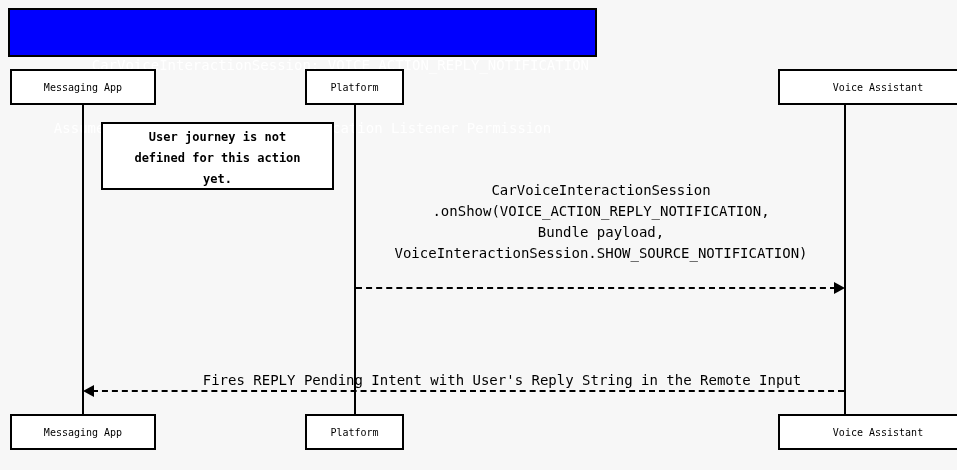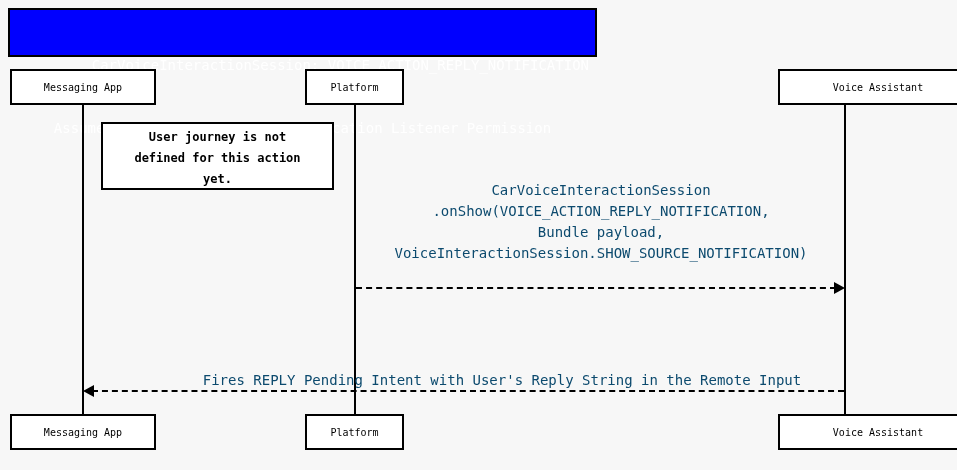--- a/index.html
+++ b/index.html
@@ -84,21 +84,21 @@
     font-weight: bold;
   }
   .note-1 { left: 101px; top: 122px; width: 233px; height: 68px; }
   .note-2 { left: 458px; top: 304px; width: 367px; height: 45px; }
 
   
   .msg-label {
     position: absolute;
     font-size: 14px;
     line-height: 21px;
-    color: #0c4a6e;
+    color: #000000;
     text-align: center;
     white-space: pre;
   }
   .msg-1-label { left: 357px; top: 180px; width: 488px; }
   .msg-2-label { left: 83px;  top: 370px; width: 838px; }
 
   
   .arrow-line {
     position: absolute;
     height: 0;

